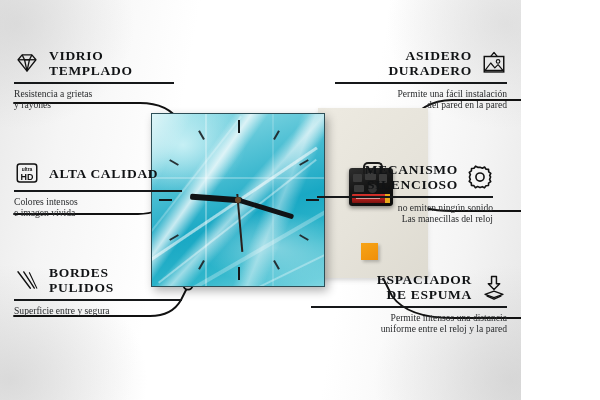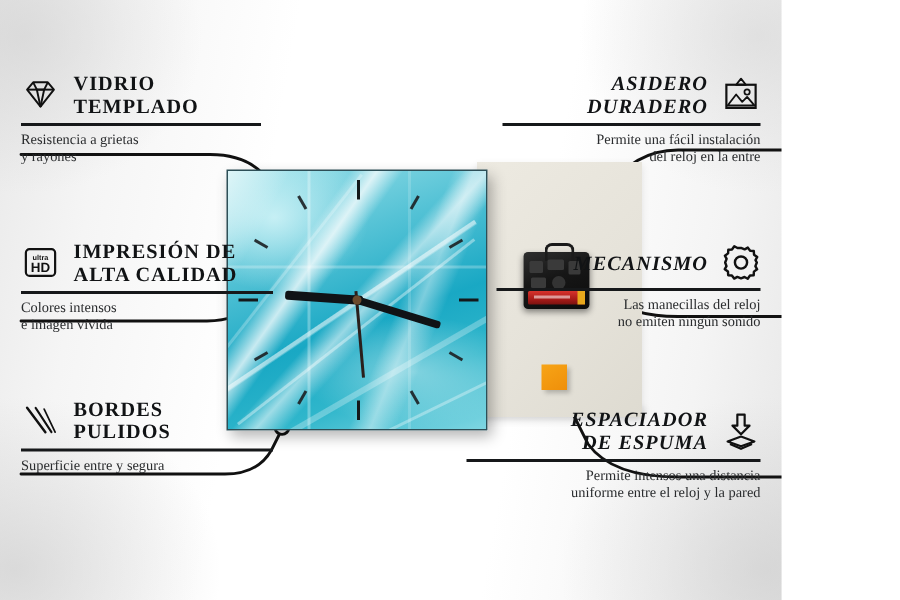--- a/index.html
+++ b/index.html
@@ -94,21 +94,21 @@
     position:absolute;left:50%;top:50%;width:58px;height:1.6px;background:#2a1f1c;
     transform-origin:6px 50%;
   }
   .pin{position:absolute;left:50%;top:50%;width:6px;height:6px;margin:-3px 0 0 -3px;border-radius:50%;background:#6b4a2c;}
 
   
   .callout{position:absolute;}
   .co-left{text-align:left;}
   .co-right{text-align:right;}
   .head{display:flex;align-items:center;gap:9px;}
-  .co-right .head{justify-content:flex-end;font-style:italic;}
+  .co-right .head{justify-content:flex-end;}
   .title{
     font-family:"Liberation Serif", serif;
     font-weight:700;letter-spacing:.7px;color:#111315;
     font-size:13.5px;line-height:15px;text-transform:uppercase;
   }
   .rule{height:1.6px;background:#16181a;margin:4px 0 4px 0;}
   .sub{
     font-family:"Liberation Serif", serif;
     font-size:9.6px;line-height:11.4px;color:#2a2c2e;
   }
@@ -207,21 +207,20 @@
   </div>
 
   <div class="callout co-left" style="left:14px;top:160px;width:168px;">
     <div class="head">
       <svg class="icon" viewBox="0 0 32 32">
         <rect x="4" y="5" width="24" height="22" rx="3" fill="none" stroke="#111" stroke-width="1.8"></rect>
         <text x="16" y="14" font-family="Liberation Sans, sans-serif" font-size="6" font-weight="700" text-anchor="middle" fill="#111">ultra</text>
         <text x="16" y="24" font-family="Liberation Sans, sans-serif" font-size="11" font-weight="700" text-anchor="middle" fill="#111">HD</text>
       </svg>
       <div>
-        <div class="title">IMPRESIÓN DE</div>
         <div class="title">ALTA CALIDAD</div>
       </div>
     </div>
     <div class="rule"></div>
     <div class="sub">Colores intensos</div>
     <div class="sub">e imagen vívida</div>
   </div>
 
   <div class="callout co-left" style="left:14px;top:265px;width:168px;">
     <div class="head">
@@ -249,38 +248,39 @@
       </div>
       <svg class="icon" viewBox="0 0 32 32">
         <path d="M16 3 L12 8 H20 Z" fill="none" stroke="#111" stroke-width="1.5" stroke-linejoin="round"></path>
         <rect x="4" y="8" width="24" height="19" fill="none" stroke="#111" stroke-width="1.8"></rect>
         <circle cx="21" cy="14" r="2.2" fill="none" stroke="#111" stroke-width="1.4"></circle>
         <path d="M5 25 L12 16 L17 22 L21 18 L27 25 Z" fill="none" stroke="#111" stroke-width="1.5" stroke-linejoin="round"></path>
       </svg>
     </div>
     <div class="rule"></div>
     <div class="sub">Permite una fácil instalación</div>
-    <div class="sub">del reloj en la entre</div>
-  </div>
-
-  <div class="callout co-right" style="right:14px;top:162px;width:176px;">
+    <div class="sub">del pared en la pared</div>
+  </div>
+
+  <div class="callout co-right" style="right:28px;top:162px;width:176px;">
     <div class="head">
       <div>
         <div class="title">MECANISMO</div>
+        <div class="title">SILENCIOSO</div>
       </div>
       <svg class="icon" viewBox="0 0 32 32">
         <g fill="none" stroke="#111" stroke-width="2" stroke-linejoin="round">
           <path d="M16 4 l3 1.2 2.6-1.4 1.9 2.6 3 .2 .2 3 2.6 1.9-1.4 2.6L29 16l-1.2 3 1.4 2.6-2.6 1.9-.2 3-3 .2-1.9 2.6-2.6-1.4L16 29l-3-1.2-2.6 1.4-1.9-2.6-3-.2-.2-3L2.7 21.5 4.1 19 3 16l1.2-3L2.8 10.4l2.6-1.9.2-3 3-.2L10.5 2.7 13.1 4.1Z"></path>
           <circle cx="16" cy="16" r="5"></circle>
         </g>
       </svg>
     </div>
     <div class="rule"></div>
+    <div class="sub">no emiten ningún sonido</div>
     <div class="sub">Las manecillas del reloj</div>
-    <div class="sub">no emiten ningún sonido</div>
   </div>
 
   <div class="callout co-right" style="right:14px;top:272px;width:196px;">
     <div class="head">
       <div>
         <div class="title">ESPACIADOR</div>
         <div class="title">DE ESPUMA</div>
       </div>
       <svg class="icon" viewBox="0 0 32 32">
         <g fill="none" stroke="#111" stroke-width="1.8" stroke-linejoin="round">

